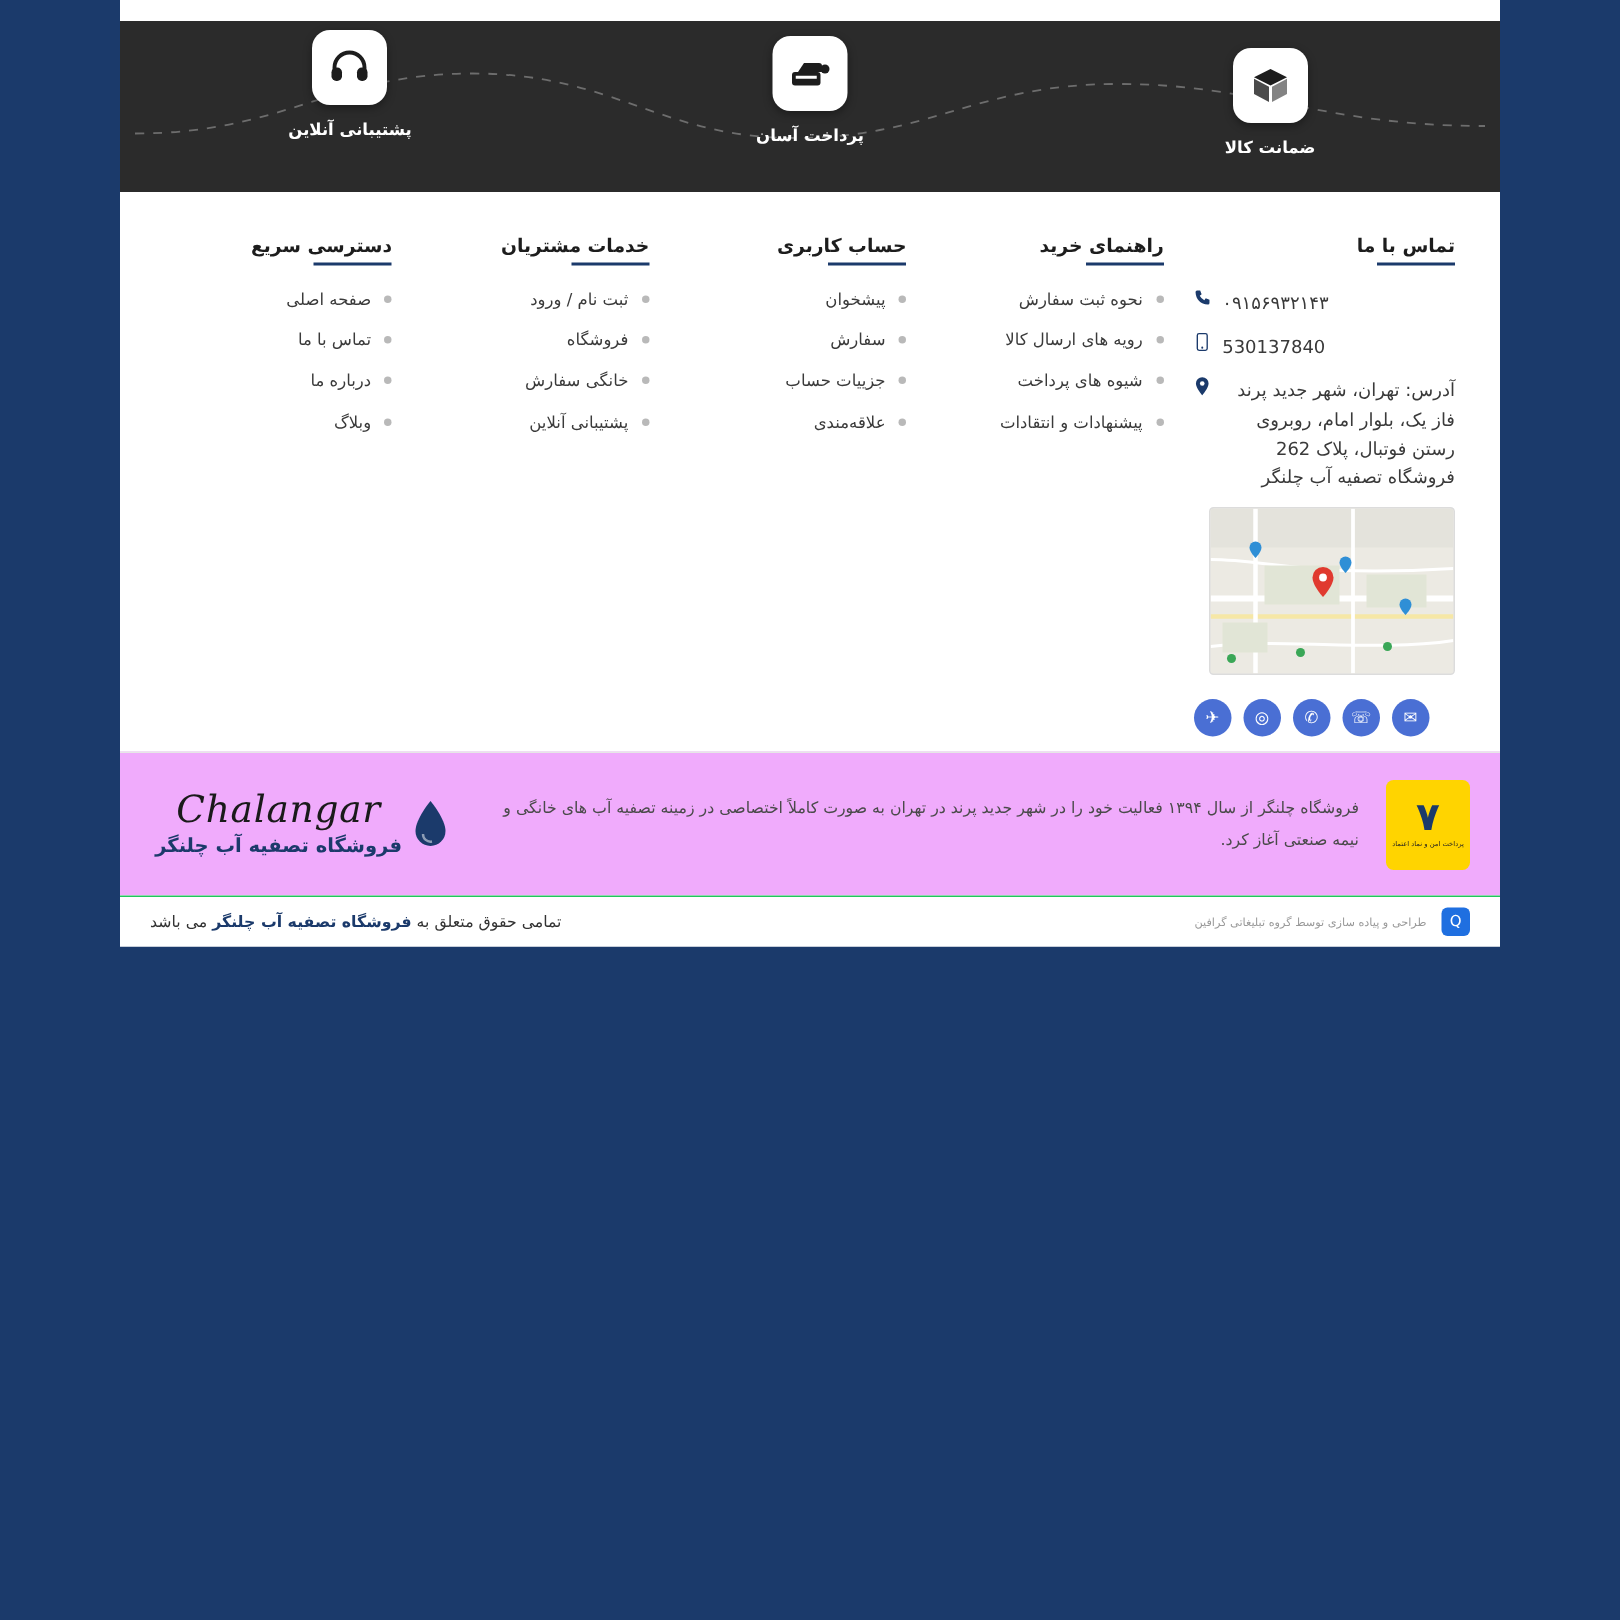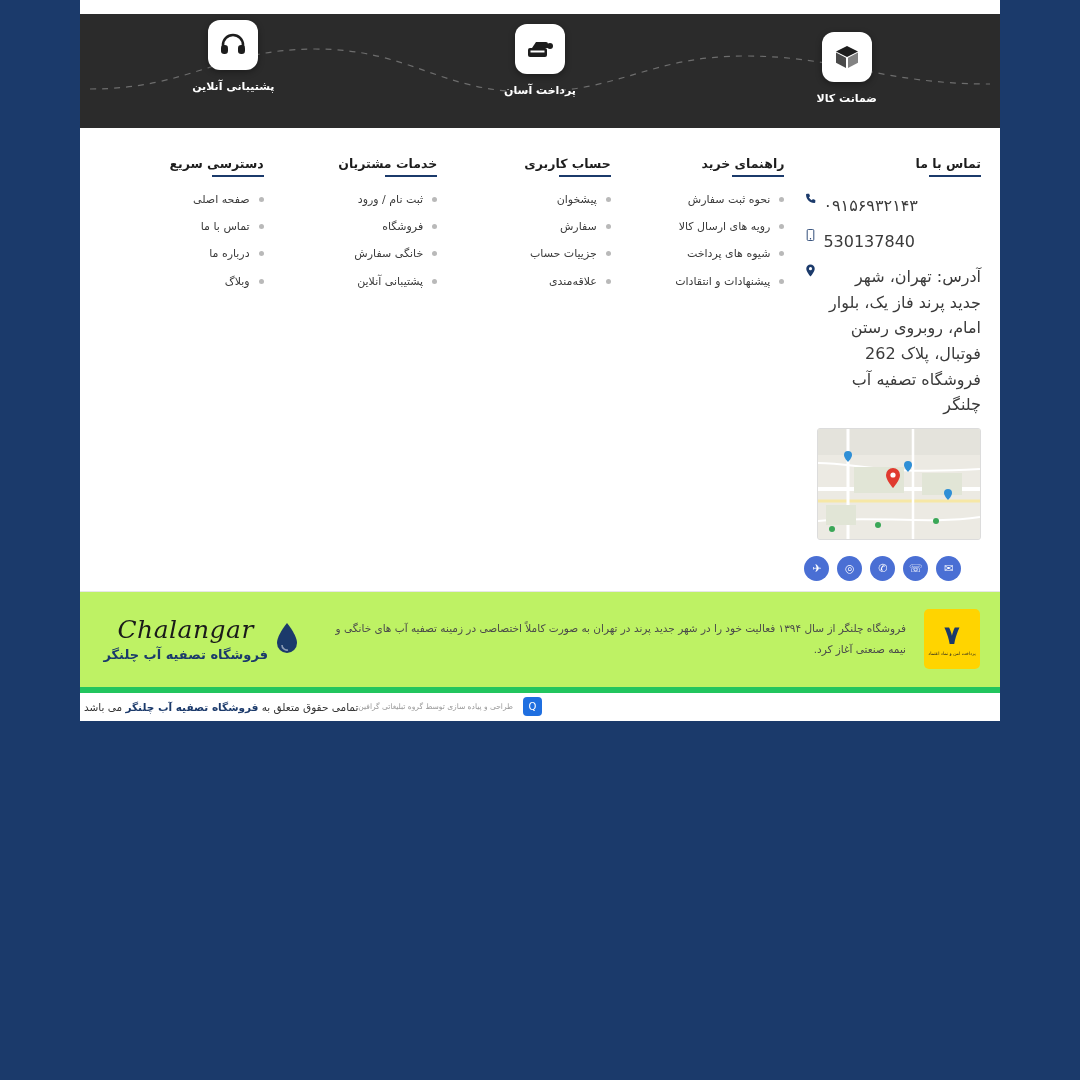--- a/index.html
+++ b/index.html
@@ -54,21 +54,21 @@
     font-size:11px;
     font-weight:bold;
     letter-spacing:.2px;
   }
   .feat.f2{margin-top:-12px;}
   .feat.f4{margin-top:-8px;}
   
   .cols{
     display:flex;
     flex-direction:row-reverse;
-    padding:28px 9px 10px 20px;
+    padding:28px 20px 10px 20px;
     box-sizing:border-box;
   }
   .col{flex:1;padding:0 10px;box-sizing:border-box;text-align:right;}
   .col.contact{flex:1.15;}
   .col h4{
     margin:0 0 4px 0;
     font-size:12.5px;
     color:#1d1d1d;
     font-weight:bold;
   }
@@ -95,39 +95,39 @@
     display:flex;flex-direction:row-reverse;align-items:flex-start;
     justify-content:flex-start;
     margin-bottom:10px;
     gap:7px;
   }
   .contact-line .ico{
     width:12px;height:14px;flex:0 0 12px;color:#1b3a6b;
     display:flex;align-items:flex-start;justify-content:center;
   }
   .contact-line .txt{
-    font-size:16px;color:#3a3a3a;line-height:1.6;text-align:right;
+    font-size:12px;color:#3a3a3a;line-height:1.6;text-align:right;
   }
   .map{
     width:162px;height:110px;margin-top:10px;margin-right:0;
     border:1px solid #dcdcdc;border-radius:3px;overflow:hidden;position:relative;
     background:#eceae4;
   }
   .socials{
     display:flex;flex-direction:row-reverse;gap:8px;margin-top:16px;
   }
   .soc{
     width:25px;height:25px;border-radius:50%;
     background:#4a6fd4;
     display:flex;align-items:center;justify-content:center;
     color:#fff;font-size:11px;
   }
   
   .about{
-    background:#bef264;
+    background:#f0abfc;
     border-top:1px solid #e7e7e7;
     display:flex;flex-direction:row-reverse;align-items:center;
     padding:20px 20px;
     box-sizing:border-box;
     gap:18px;
     height:96px;
   }
   .brand{
     flex:0 0 200px;text-align:left;direction:ltr;
     display:flex;flex-direction:row;align-items:center;gap:6px;
@@ -151,25 +151,25 @@
     flex:0 0 56px;
     width:56px;height:60px;border-radius:5px;background:#ffd400;
     display:flex;flex-direction:column;align-items:center;justify-content:center;
     gap:3px;
   }
   .enamad .sym{font-size:26px;color:#1b3a6b;line-height:1;font-weight:bold;}
   .enamad .cap{font-size:4.5px;color:#222;text-align:center;line-height:1.3;}
   
   .copy{
     background:#ffffff;
-    border-top:6px solid #22c55e;
+    border-top:1px solid #22c55e;
     height:34px;
     display:flex;flex-direction:row-reverse;align-items:center;
-    justify-content:flex-start;
-    padding:0 4px;
+    justify-content:space-between;
+    padding:0 20px;
     box-sizing:border-box;
   }
   .copy .right{font-size:10.5px;color:#333;}
   .copy .right b{color:#1b3a6b;}
   .copy .left{display:flex;flex-direction:row-reverse;align-items:center;gap:10px;}
   .copy .designer{font-size:7.5px;color:#999;}
   .copy .dbadge{
     width:19px;height:19px;border-radius:4px;background:#1f6fe0;
     display:flex;align-items:center;justify-content:center;color:#fff;font-size:10px;
   }

